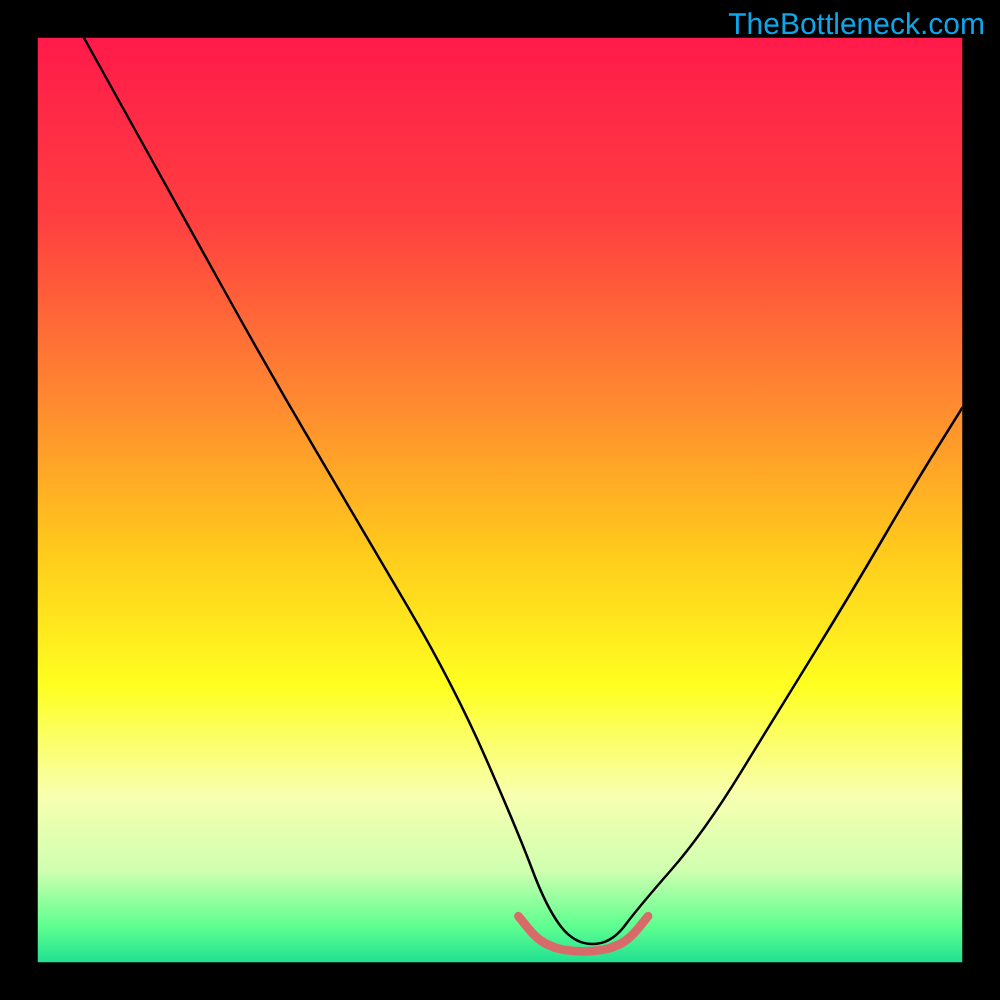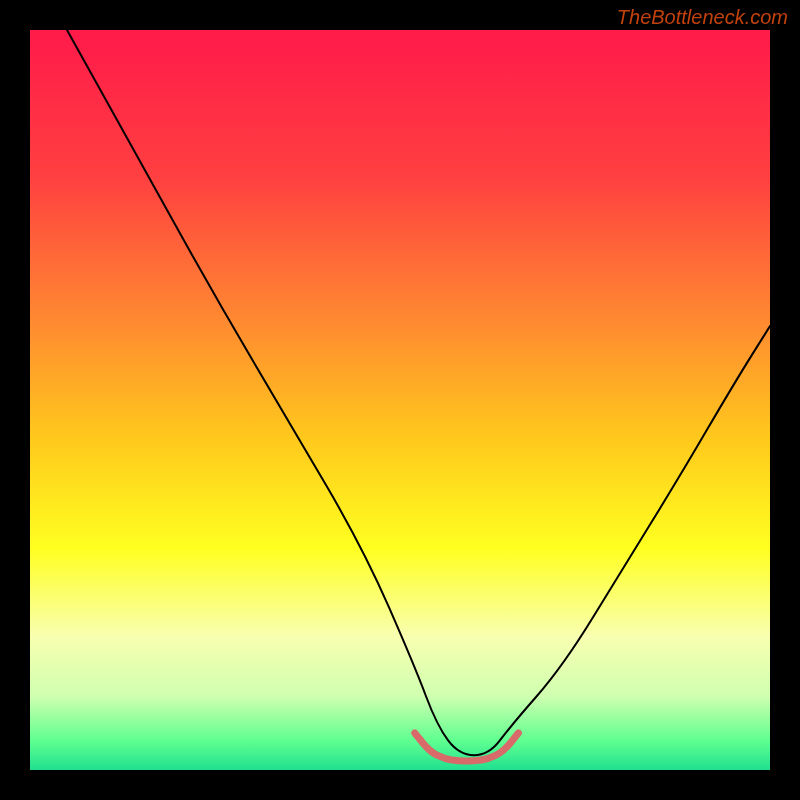--- a/index.html
+++ b/index.html
@@ -8,26 +8,25 @@
     width: 800px;
     height: 800px;
     background: #000;
     position: relative;
     overflow: hidden;
   }
   .watermark {
     position: absolute;
     top: 6px;
     right: 12px;
-    color: #c2410c;
+    color: #0ea5e9;
     font-family: Arial, sans-serif;
-    font-size: 20px;
+    font-size: 24px;
     font-weight: 500;
     z-index: 10;
-    font-style: italic;
   }
   .chart-area {
     position: absolute;
     left: 30px;
     top: 30px;
     width: 740px;
     height: 740px;
   }
   svg {
     display: block;

